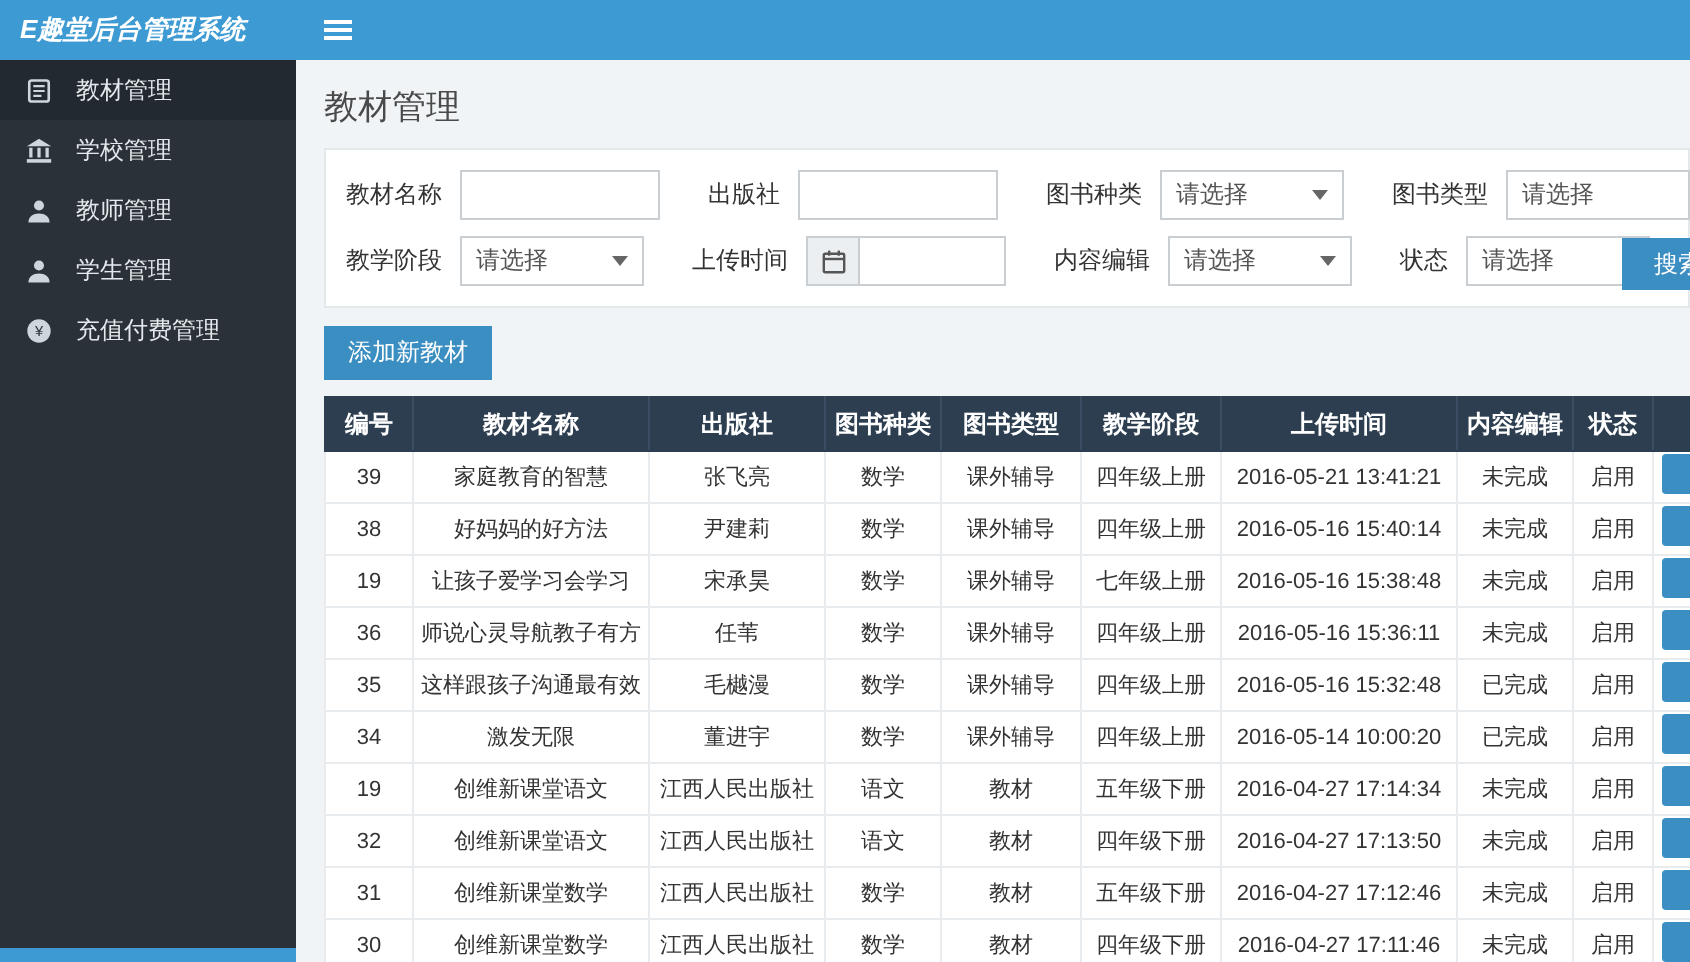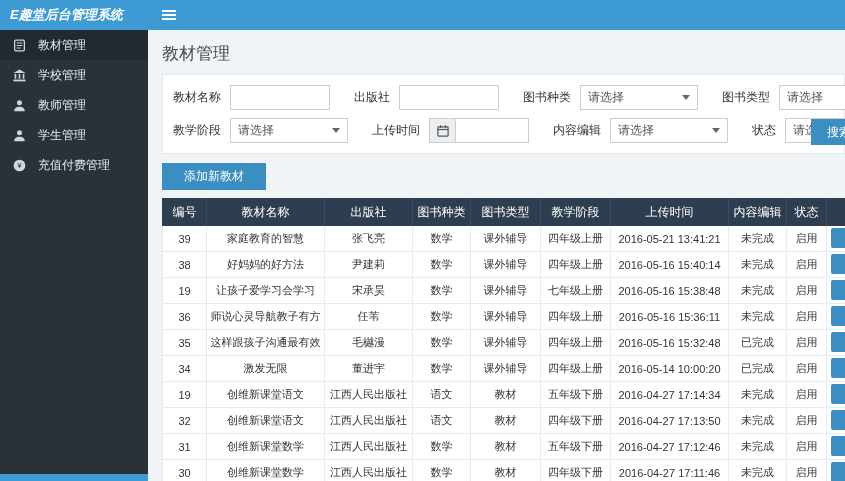--- a/index.html
+++ b/index.html
@@ -29,38 +29,38 @@
 
   
   .filter-panel { position:relative; background:#fff; border:1px solid #e3e8ea;
     padding:10px 0 10px 10px; }
   .filter-row { display:flex; align-items:center; }
   .filter-row + .filter-row { margin-top:8px; }
   .field { display:flex; align-items:center; margin-right:24px; }
   .f-label { font-size:12px; color:#333; margin-right:9px; white-space:nowrap; }
   .f-input { width:100px; height:25px; border:1px solid #c9ced2; background:#fff;
     padding:0 6px; font-size:12px; color:#333; outline:none; }
-  .f-select { width:118px; height:25px; border:1px solid #c9ced2; background:#fff;
+  .f-select { width:92px; height:25px; border:1px solid #c9ced2; background:#fff;
     display:flex; align-items:center; justify-content:space-between;
     padding:0 7px; font-size:12px; color:#555; cursor:pointer; }
   .caret { width:0; height:0; border-left:4px solid transparent; border-right:4px solid transparent;
     border-top:5px solid #666; }
   .date-group { display:flex; align-items:center; }
   .date-addon { width:26px; height:25px; border:1px solid #c9ced2; border-right:none;
     background:#eceff1; display:flex; align-items:center; justify-content:center; color:#555; }
   .date-input { width:74px; height:25px; border:1px solid #c9ced2; background:#fff;
     padding:0 5px; font-size:12px; outline:none; }
   .btn { background:#3b8ec2; color:#fff; border:none; font-size:12px; cursor:pointer; }
   .search-btn { position:absolute; top:44px; left:648px; height:26px; padding:0 16px; white-space:nowrap; }
-  .add-btn { display:inline-block; margin:9px 10px 8px 0; height:27px; padding:0 22px; }
+  .add-btn { display:inline-block; margin:9px 10px 8px 0; height:27px; padding:0 12px; }
 
   
   .table-wrap { width:683px; overflow:hidden; background:#fff; }
   table { border-collapse:collapse; width:724px; table-layout:fixed; background:#fff; }
-  th { background:#2c3e50; color:#fff; font-size:12px; font-weight:normal; height:27px;
+  th { background:#2c3e50; color:#fff; font-size:12px; font-weight:bold; height:27px;
     text-align:center; border:1px solid #2c3e50; border-right:1px solid #3a4d63; }
   td { font-size:11px; color:#333; text-align:center; height:26px;
     border:1px solid #e8ecee; background:#fff; white-space:nowrap; overflow:hidden; }
   .col-id{width:44px;} .col-name{width:118px;} .col-pub{width:88px;} .col-kind{width:58px;}
   .col-type{width:70px;} .col-stage{width:70px;} .col-time{width:118px;} .col-editor{width:58px;}
   .col-status{width:40px;} .col-action{width:60px;}
   .row-action-btn { width:52px; height:20px; border-radius:2px; }
 </style>
 </head>
 <body>

